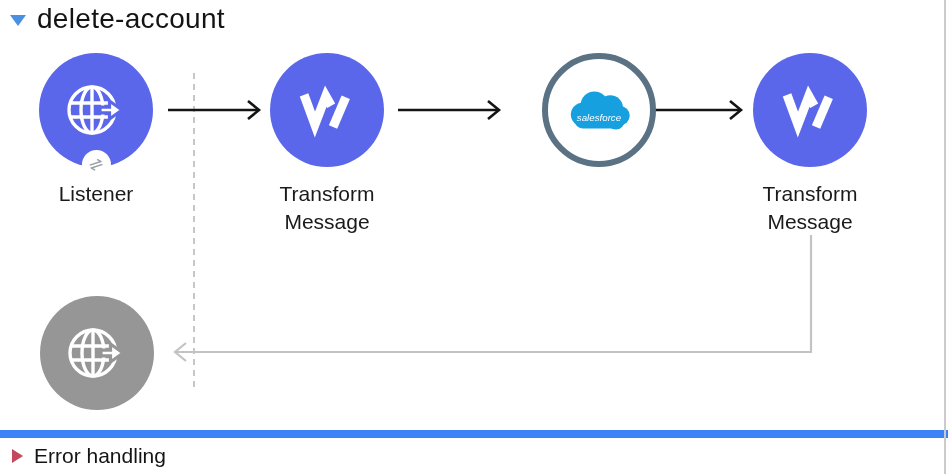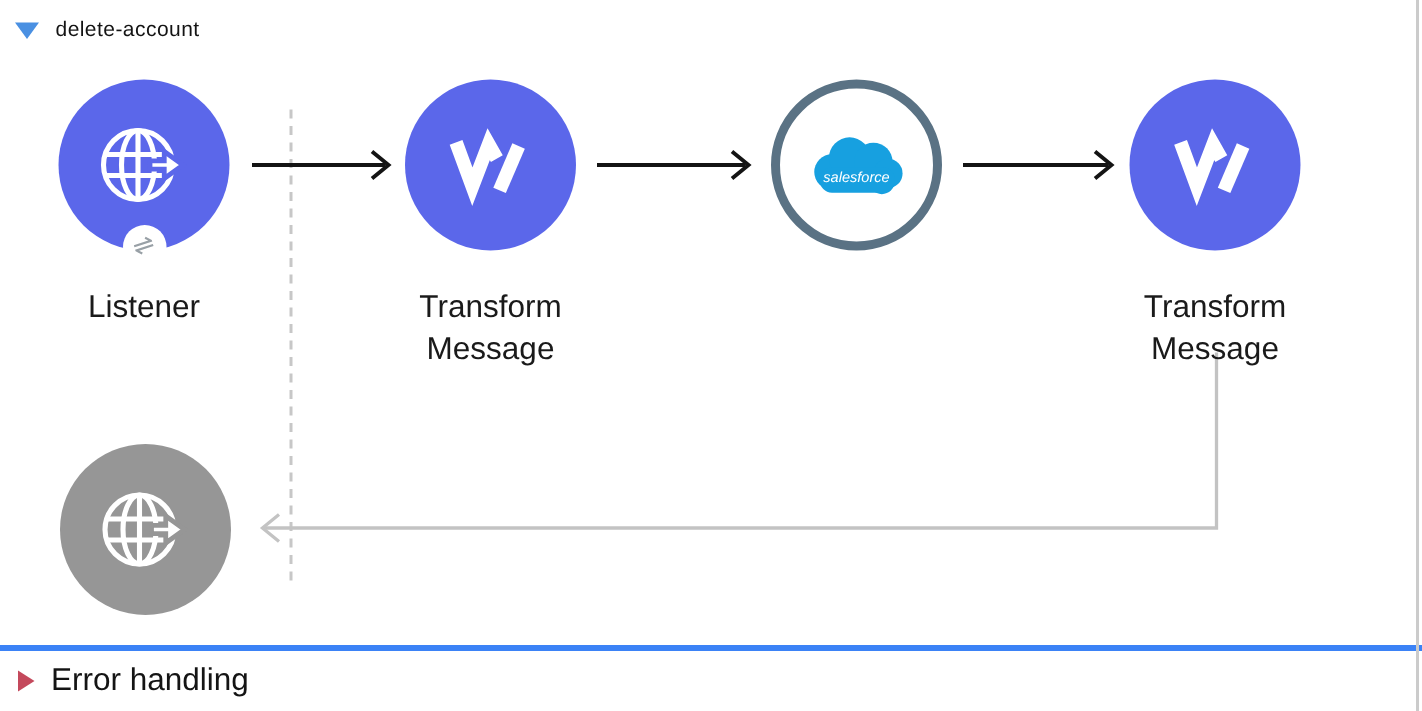--- a/index.html
+++ b/index.html
@@ -15,53 +15,53 @@
   .flow-header{
     position:absolute;left:10px;top:5px;height:28px;
     display:flex;align-items:center;gap:11px;
   }
   .tri-down{
     width:0;height:0;margin-top:2px;
     border-left:8px solid transparent;
     border-right:8px solid transparent;
     border-top:11px solid #4a90e2;
   }
-  .flow-title{font-size:14px;color:#141414;letter-spacing:.3px;}
+  .flow-title{font-size:28px;color:#141414;letter-spacing:.3px;}
   
   .wires{position:absolute;left:0;top:0;}
   .black-wire{stroke:#141414;stroke-width:2.6;fill:none;}
   .gray-wire{stroke:#c3c3c3;stroke-width:2.2;fill:none;}
   .dash-guide{stroke:#c7c7c7;stroke-width:2;stroke-dasharray:6 5;}
   
   .node{
     position:absolute;width:114px;height:114px;border-radius:50%;
     display:flex;align-items:center;justify-content:center;
     box-sizing:border-box;
   }
   .node.purple{background:#5b67ea;}
   .node.gray{background:#969696;}
   .node.sf{background:#ffffff;border:6px solid #5a7284;}
   .node-label{
     position:absolute;width:170px;text-align:center;
-    font-size:21px;line-height:28px;color:#1a1a1a;margin-top:11px;
+    font-size:21px;line-height:28px;color:#1a1a1a;
   }
   .badge{
     position:absolute;left:43px;top:97px;width:29px;height:29px;
     background:#ffffff;border-radius:50%;
     display:flex;align-items:center;justify-content:center;
   }
   .badge span{
     font-family:"DejaVu Sans", sans-serif;
     font-size:17px;color:#98a0a6;transform:rotate(-18deg);
     line-height:1;
   }
   
   .error-bar{
     position:absolute;left:0;top:430px;width:948px;height:44px;
-    background:#ffffff;border-top:4px solid #3b82f6;
+    background:#ffffff;border-top:8px solid #3b82f6;
     display:flex;align-items:center;box-sizing:border-box;
   }
   .tri-right{
     width:0;height:0;margin-left:12px;
     border-top:7px solid transparent;
     border-bottom:7px solid transparent;
     border-left:11px solid #c4495c;
   }
   .error-label{margin-left:11px;font-size:21px;color:#141414;}
   .right-border{
@@ -125,21 +125,21 @@
         <path d="M10 23 L28 72 L46 25 L55 41"></path>
         <path d="M79 27 L58 76"></path>
       </g>
     </svg>
   </div>
   <div class="node-label" style="left:242px;top:180px;">
     <div>Transform</div>
     <div>Message</div>
   </div>
 
-  <div class="node sf" style="left:514px;top:53px;">
+  <div class="node sf" style="left:542px;top:53px;">
     <svg width="64" height="43" viewBox="0 0 124 84">
       <g fill="#17a0e0">
         <circle cx="30" cy="50" r="23"></circle>
         <circle cx="53" cy="32" r="27"></circle>
         <circle cx="84" cy="37" r="25"></circle>
         <circle cx="103" cy="52" r="19"></circle>
         <circle cx="95" cy="62" r="17"></circle>
         <rect x="14" y="44" width="98" height="33" rx="16"></rect>
       </g>
       <text x="62" y="63" text-anchor="middle" font-size="19" font-style="italic" fill="#ffffff">salesforce</text>

